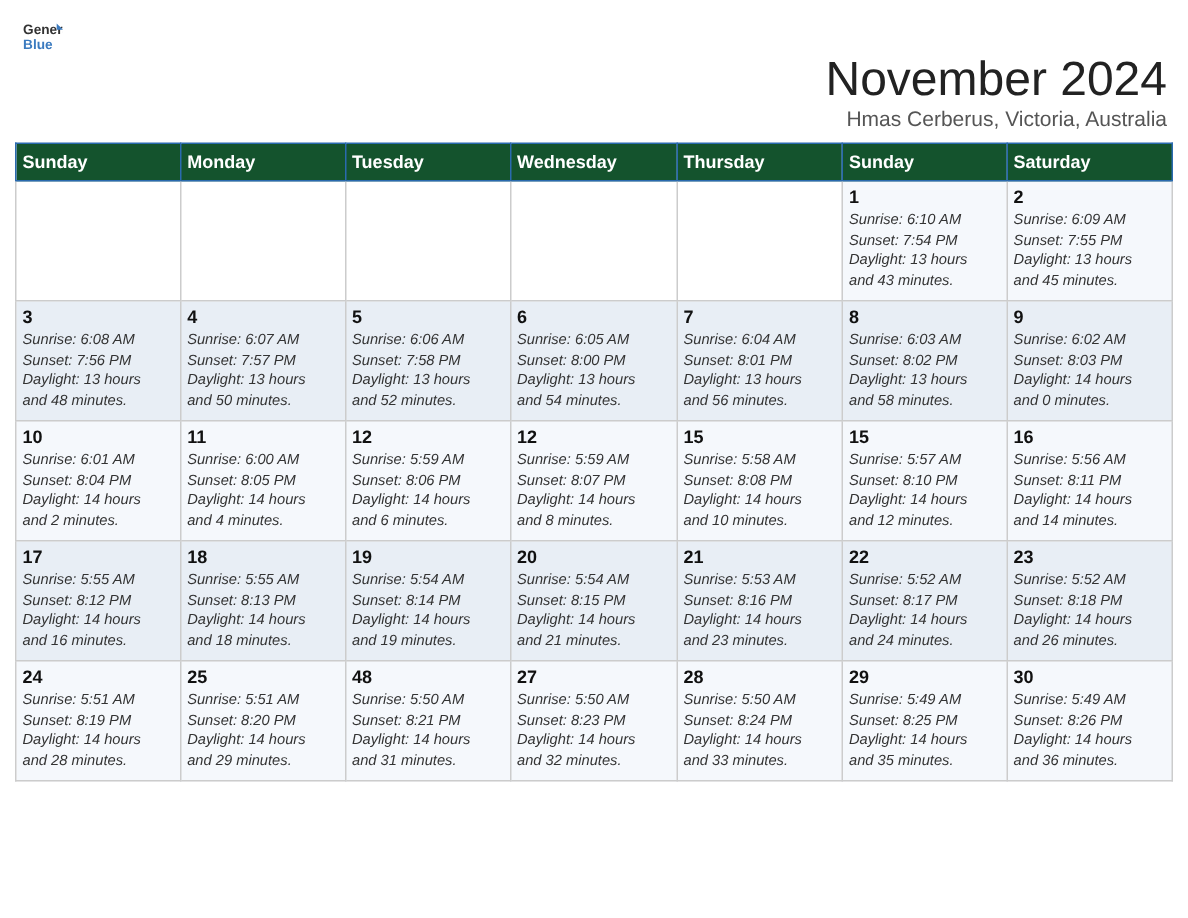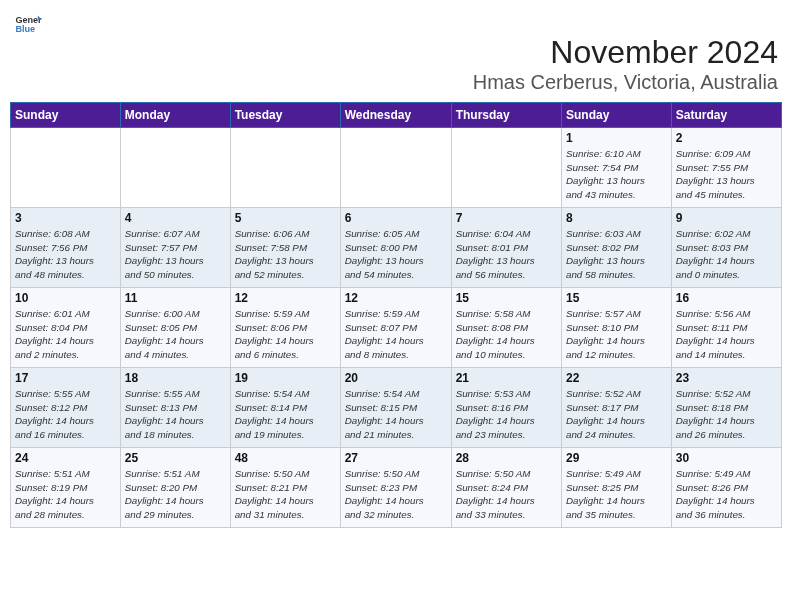--- a/index.html
+++ b/index.html
@@ -29,30 +29,30 @@
     .title-block {
       text-align: right;
       margin-top: 24px;
     }
     .month-title {
       font-size: 32px;
       font-weight: normal;
       color: #222;
     }
     .location-title {
-      font-size: 20px;
+      font-size: 14px;
       color: #555;
     }
     .calendar {
       width: 100%;
       border-collapse: collapse;
       font-size: 10.5px;
     }
     .calendar thead th {
-      background-color: #4c1d95;
+      background-color: #14532d;
       color: #fff;
       padding: 5px 4px;
       text-align: left;
       font-size: 12px;
       font-weight: bold;
       border: 1px solid #2a6aaf;
     }
     .calendar tbody td {
       border: 1px solid #ccc;
       vertical-align: top;

